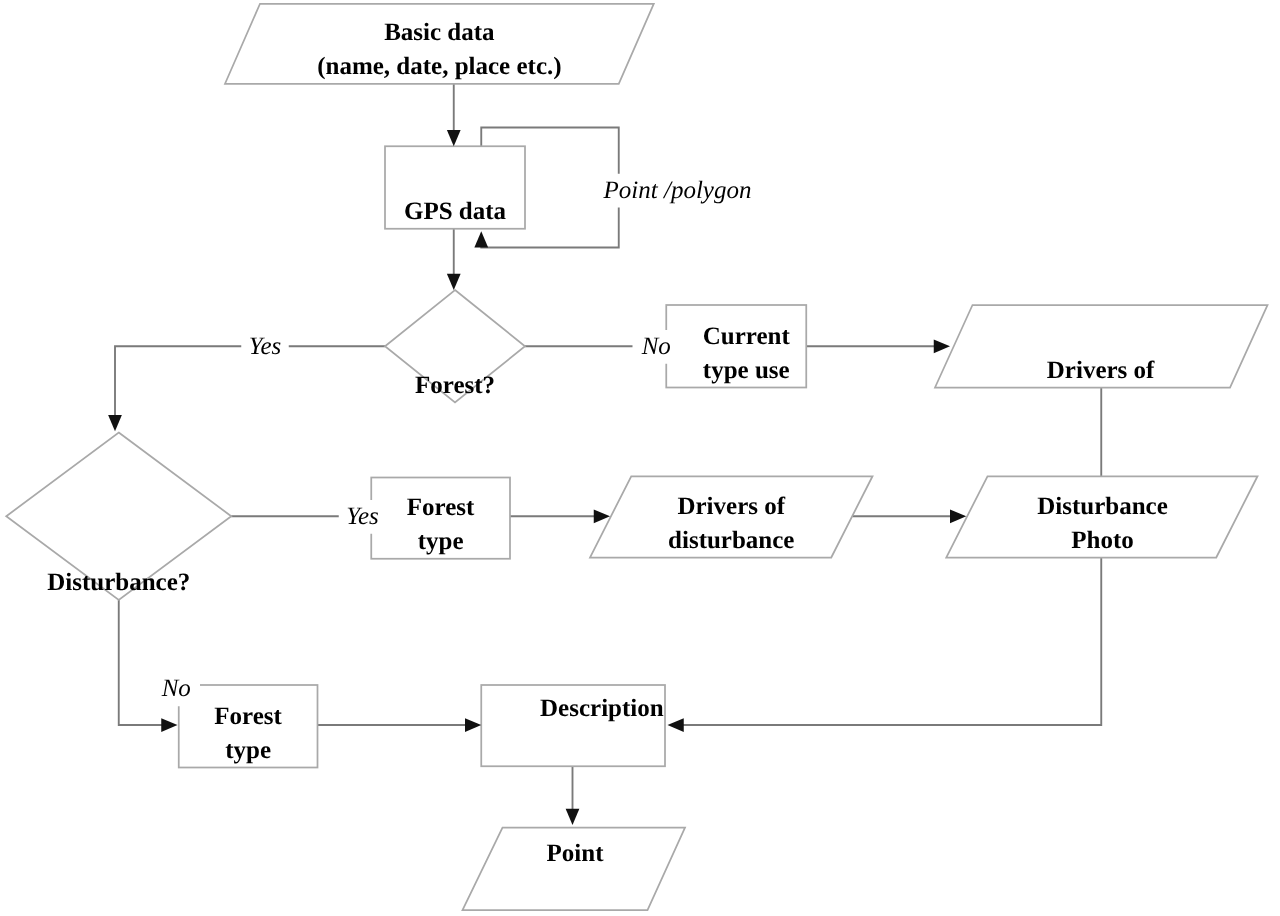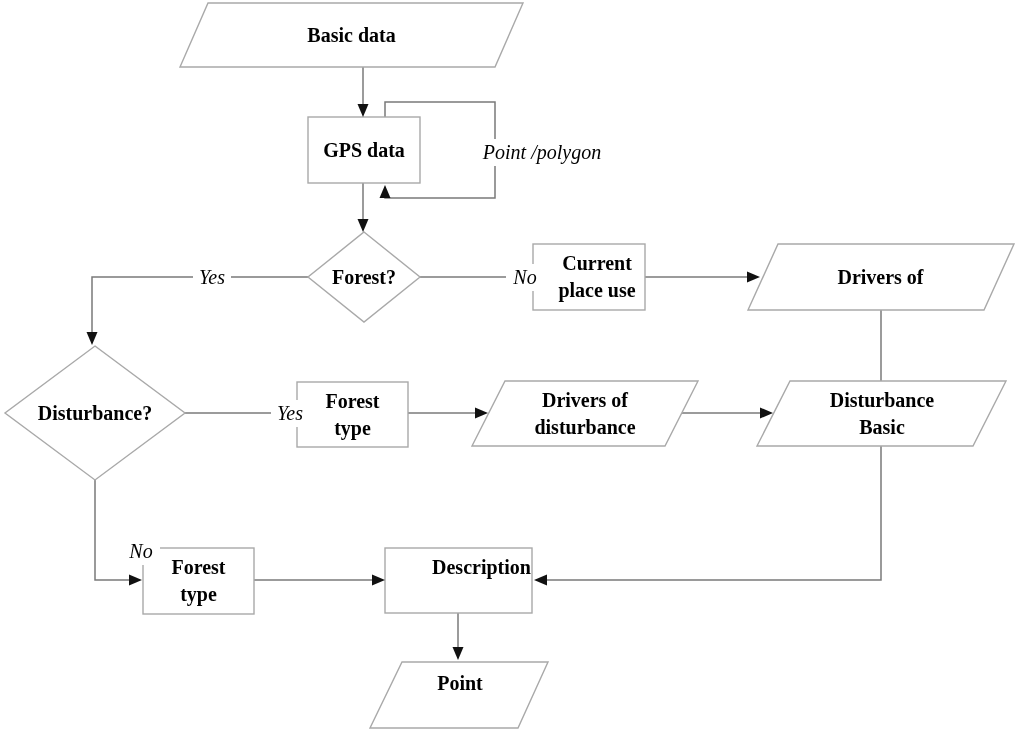--- a/index.html
+++ b/index.html
@@ -11,21 +11,21 @@
     font-family: "Liberation Serif", "DejaVu Serif", serif;
     color: #000000;
     overflow: hidden;
   }
   .canvas svg { position: absolute; left: 0; top: 0; }
   .lbl {
     position: absolute;
     display: flex;
     flex-direction: column;
     align-items: center;
-    justify-content: center;
+    justify-content: flex-end;
     text-align: center;
     font-weight: bold;
     font-size: 20px;
     line-height: 27px;
     white-space: nowrap;
   }
   .lbl.top-align { justify-content: flex-start; }
   .elbl {
     position: absolute;
     display: flex;
@@ -88,33 +88,34 @@
       <polygon points="773,413 760,407.5 760,418.5"></polygon>
       <polygon points="534,580 547,574.5 547,585.5"></polygon>
       <polygon points="142,580 129,574.5 129,585.5"></polygon>
       <polygon points="385,580 372,574.5 372,585.5"></polygon>
       <polygon points="458,660 452.5,647 463.5,647"></polygon>
     </g>
   </svg>
 
   <div class="lbl" style="left:180px;top:3px;width:343px;height:64px">
     <span>Basic data</span>
+    <span>(name, date, place etc.)</span>
   </div>
 
   <div class="lbl" style="left:308px;top:232px;width:112px;height:90px">
     <span>Forest?</span>
   </div>
 
   <div class="lbl" style="left:308px;top:117px;width:112px;height:66px">
     <span>GPS data</span>
   </div>
 
   <div class="lbl" style="left:533px;top:244px;width:128px;height:66px">
     <span>Current</span>
-    <span>place use</span>
+    <span>type use</span>
   </div>
 
   <div class="lbl" style="left:747px;top:244px;width:267px;height:66px">
     <span>Drivers of</span>
   </div>
 
   <div class="lbl" style="left:5px;top:346px;width:180px;height:134px">
     <span>Disturbance?</span>
   </div>
 
@@ -123,21 +124,21 @@
     <span>type</span>
   </div>
 
   <div class="lbl" style="left:472px;top:381px;width:226px;height:65px">
     <span>Drivers of</span>
     <span>disturbance</span>
   </div>
 
   <div class="lbl" style="left:758px;top:381px;width:248px;height:65px">
     <span>Disturbance</span>
-    <span>Basic</span>
+    <span>Photo</span>
   </div>
 
   <div class="lbl" style="left:143px;top:548px;width:111px;height:66px">
     <span>Forest</span>
     <span>type</span>
   </div>
 
   <div class="lbl top-align" style="left:408px;top:548px;width:147px;height:65px;padding-top:6px">
     <span>Description</span>
   </div>

